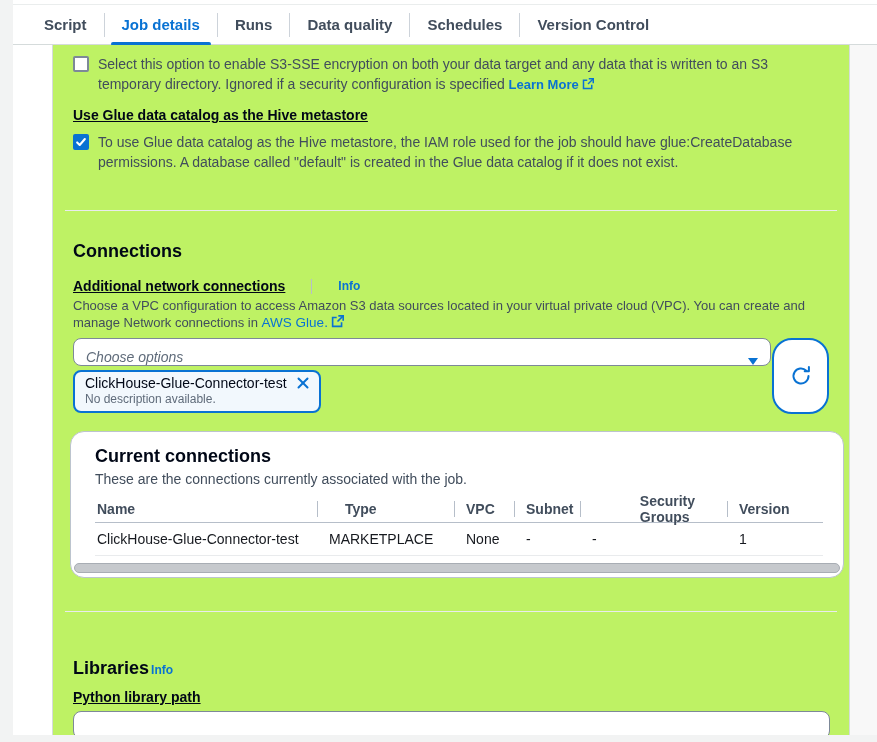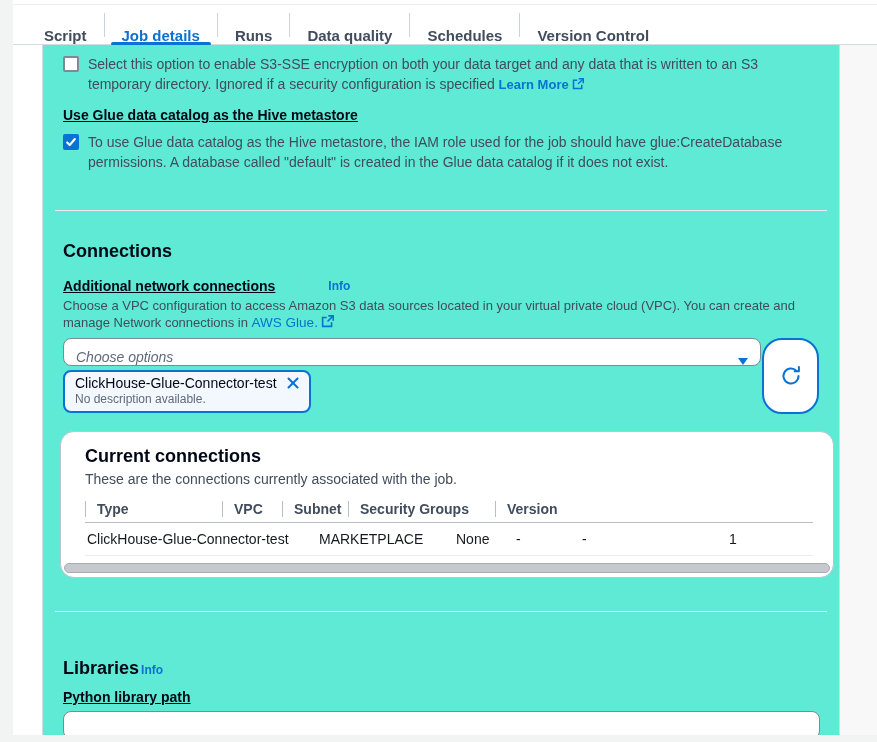--- a/index.html
+++ b/index.html
@@ -7,29 +7,29 @@
     font-family:"Liberation Sans", sans-serif; color:#16191f; }
 
   .side-strip-left { position:absolute; left:0; top:0; width:13px; height:742px; background:#f2f3f3; }
   .bottom-strip { position:absolute; left:0; bottom:0; width:877px; height:7px; background:#f2f3f3; }
   .right-shade { position:absolute; left:838px; top:45px; width:39px; bottom:7px; background:#f8f8f8; }
 
   
   .tabbar { position:absolute; left:13px; top:4px; right:0; height:41px; background:#fff;
     border-top:1px solid #eaeded; border-bottom:1px solid #d5dbdb;
     display:flex; align-items:center; padding-left:14px; }
-  .tab { position:relative; height:100%; display:flex; align-items:flex-end; padding:0 17px;
+  .tab { position:relative; height:100%; display:flex; align-items:center; padding:0 17px;
     font-size:15px; font-weight:700; color:#414d5c; cursor:pointer; }
   .tab.active { color:#0972d3; }
   .tab.active .underline { position:absolute; left:6px; right:6px; bottom:-2px; height:4px;
     border-radius:2px; background:#0972d3; }
   .tab-divider { width:1px; height:24px; background:#cdd3da; }
 
   
-  .panel { position:absolute; left:42px; top:45px; width:798px; bottom:7px; background:#5eead4;
+  .panel { position:absolute; left:52px; top:45px; width:798px; bottom:7px; background:#bef264;
     border-left:1px solid #d5dbdb; border-right:1px solid #d5dbdb; padding:9px 20px 0 20px; }
 
   .checkbox-row { display:flex; gap:9px; }
   .cb { flex:0 0 16px; width:16px; height:16px; margin-top:2px; border-radius:2px; background:#fff;
     border:2px solid #7d8998; }
   .cb.checked { border:none; background:#0972d3; display:flex; align-items:center; justify-content:center; }
   .cb-label { font-size:14px; line-height:20px; color:#414d5c; width:724px; }
 
   .link { color:#0972d3; text-decoration:none; cursor:pointer; }
   .learn-more { font-weight:700; font-size:13px; white-space:nowrap; }
@@ -72,22 +72,22 @@
   .card { position:relative; margin:18px -15px 8px -3px; border:1px solid #bcc4ce; border-radius:14px;
     background:#fff; padding:14px 20px 0 24px; height:147px; }
   .card-heading { font-size:18px; font-weight:700; color:#000716; }
   .card-desc { font-size:14px; color:#414d5c; margin-top:4px; }
   .ctable { margin-top:9px; width:100%; }
   .thead { display:flex; align-items:center; height:27px; border-bottom:1px solid #b6bec9; }
   .th { font-size:14px; font-weight:700; color:#414d5c; display:flex; align-items:center; height:100%; }
   .th .hsep { width:1px; height:16px; background:#b6bec9; margin-right:11px; }
   .trow { display:flex; align-items:center; height:33px; border-bottom:1px solid #e9ebed; }
   .td { font-size:14px; color:#16191f; padding-right:6px; }
-  .c1 { width:222px; padding-left:2px; } .c2 { width:137px; } .c3 { width:60px; }
-  .c4 { width:66px; } .c5 { width:147px; } .c6 { flex:1; }
+  .c1 { width:222px; padding-left:2px; } .c2 { width:137px;gap:16px; } .c3 { width:60px; }
+  .c4 { width:66px; } .c5 { width:147px;gap:48px; } .c6 { flex:1; }
   .td.c2,.td.c3,.td.c4,.td.c5,.td.c6 { padding-left:12px; }
   .hscrollbar { position:absolute; left:3px; right:3px; bottom:4px; height:10px; border-radius:5px;
     background:#c6c9cd; border:1px solid #a8adb4; cursor:pointer; }
 
   .divider2 { border:none; border-top:1px solid #e9ebed; margin:33px -8px 0 -8px; }
 
   .lib-row { margin-top:46px; display:flex; align-items:baseline; gap:2px; }
   .pyl-label { margin-top:10px; }
   .text-input { margin-top:6px; width:757px; height:28px; border:1px solid #7d8998; border-radius:8px;
     background:#fff; font-size:14px; padding:0 12px; color:#16191f; outline:none; }
@@ -192,20 +192,23 @@
         </svg>
     </button>
   </div>
 
   
   <section class="card">
     <h3 class="card-heading">Current connections</h3>
     <div class="card-desc">These are the connections currently associated with the job.</div>
     <div class="ctable">
       <div class="thead">
+        <span class="th c1">
+            <span>Name</span>
+          </span>
         <span class="th c2">
             <span class="hsep"></span>
             <span>Type</span>
           </span>
         <span class="th c3">
             <span class="hsep"></span>
             <span>VPC</span>
           </span>
         <span class="th c4">
             <span class="hsep"></span>

